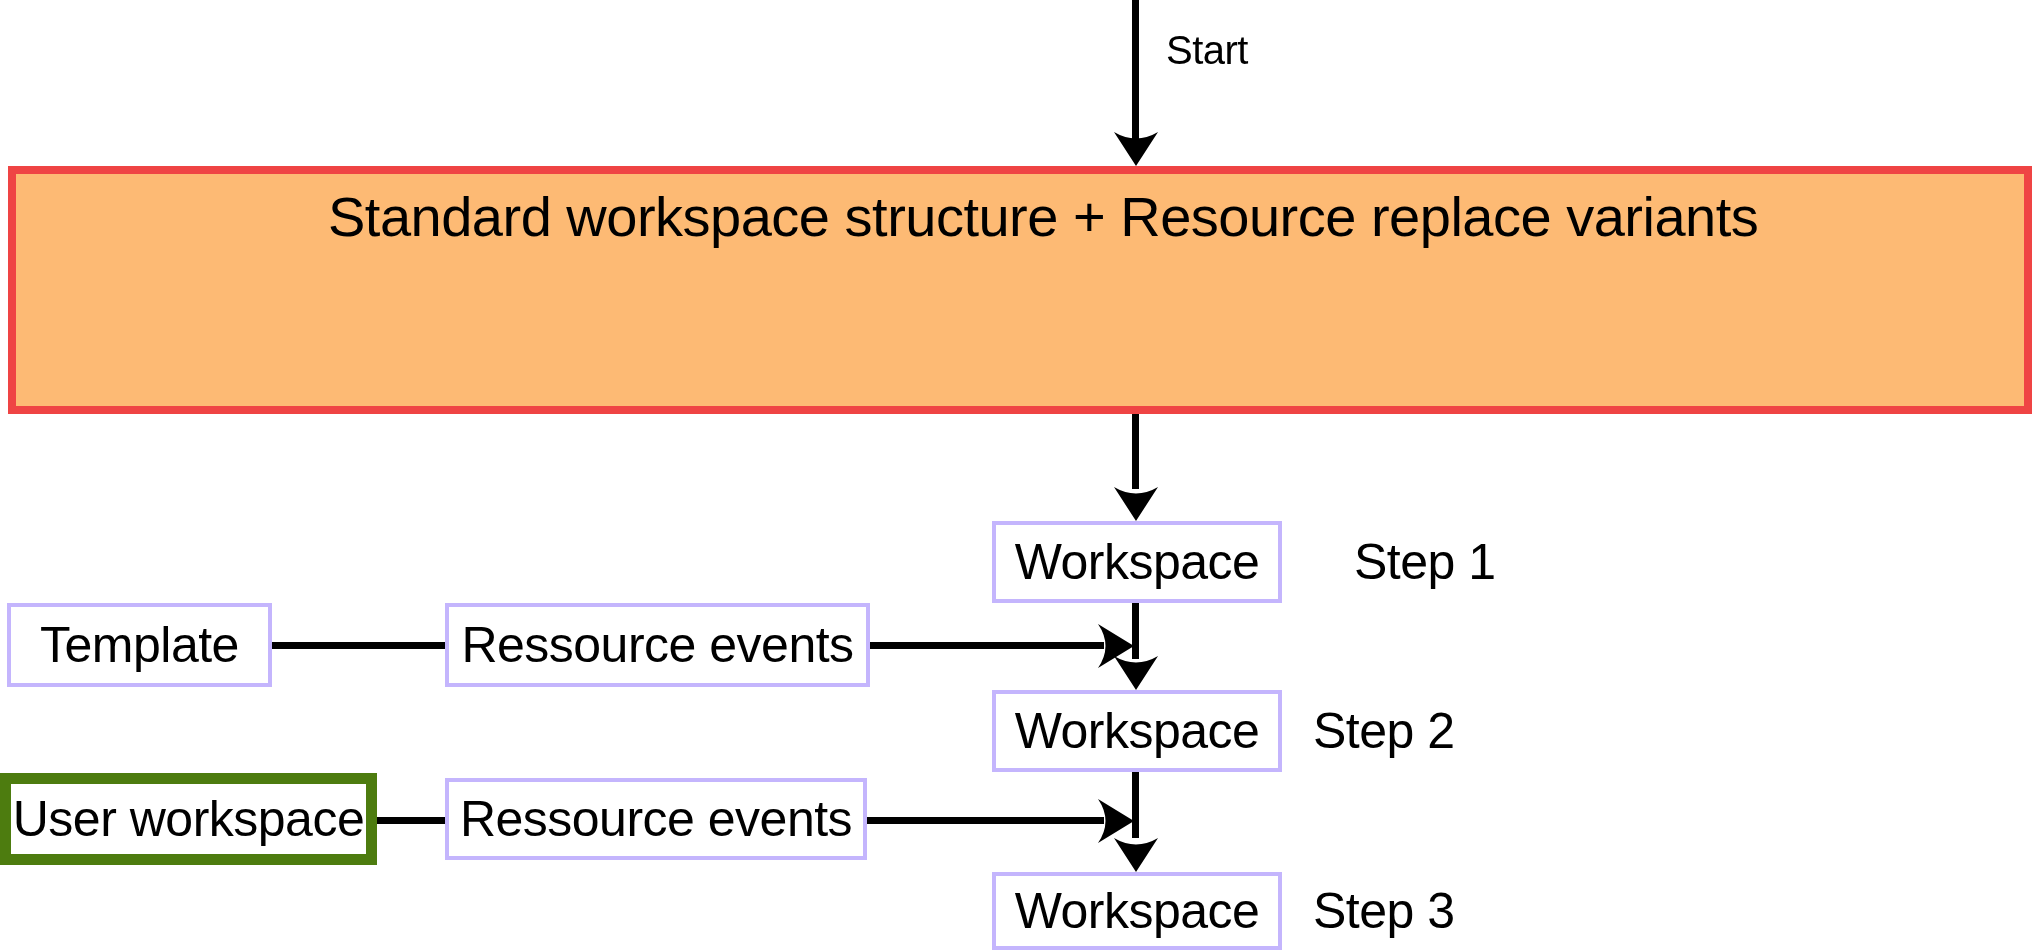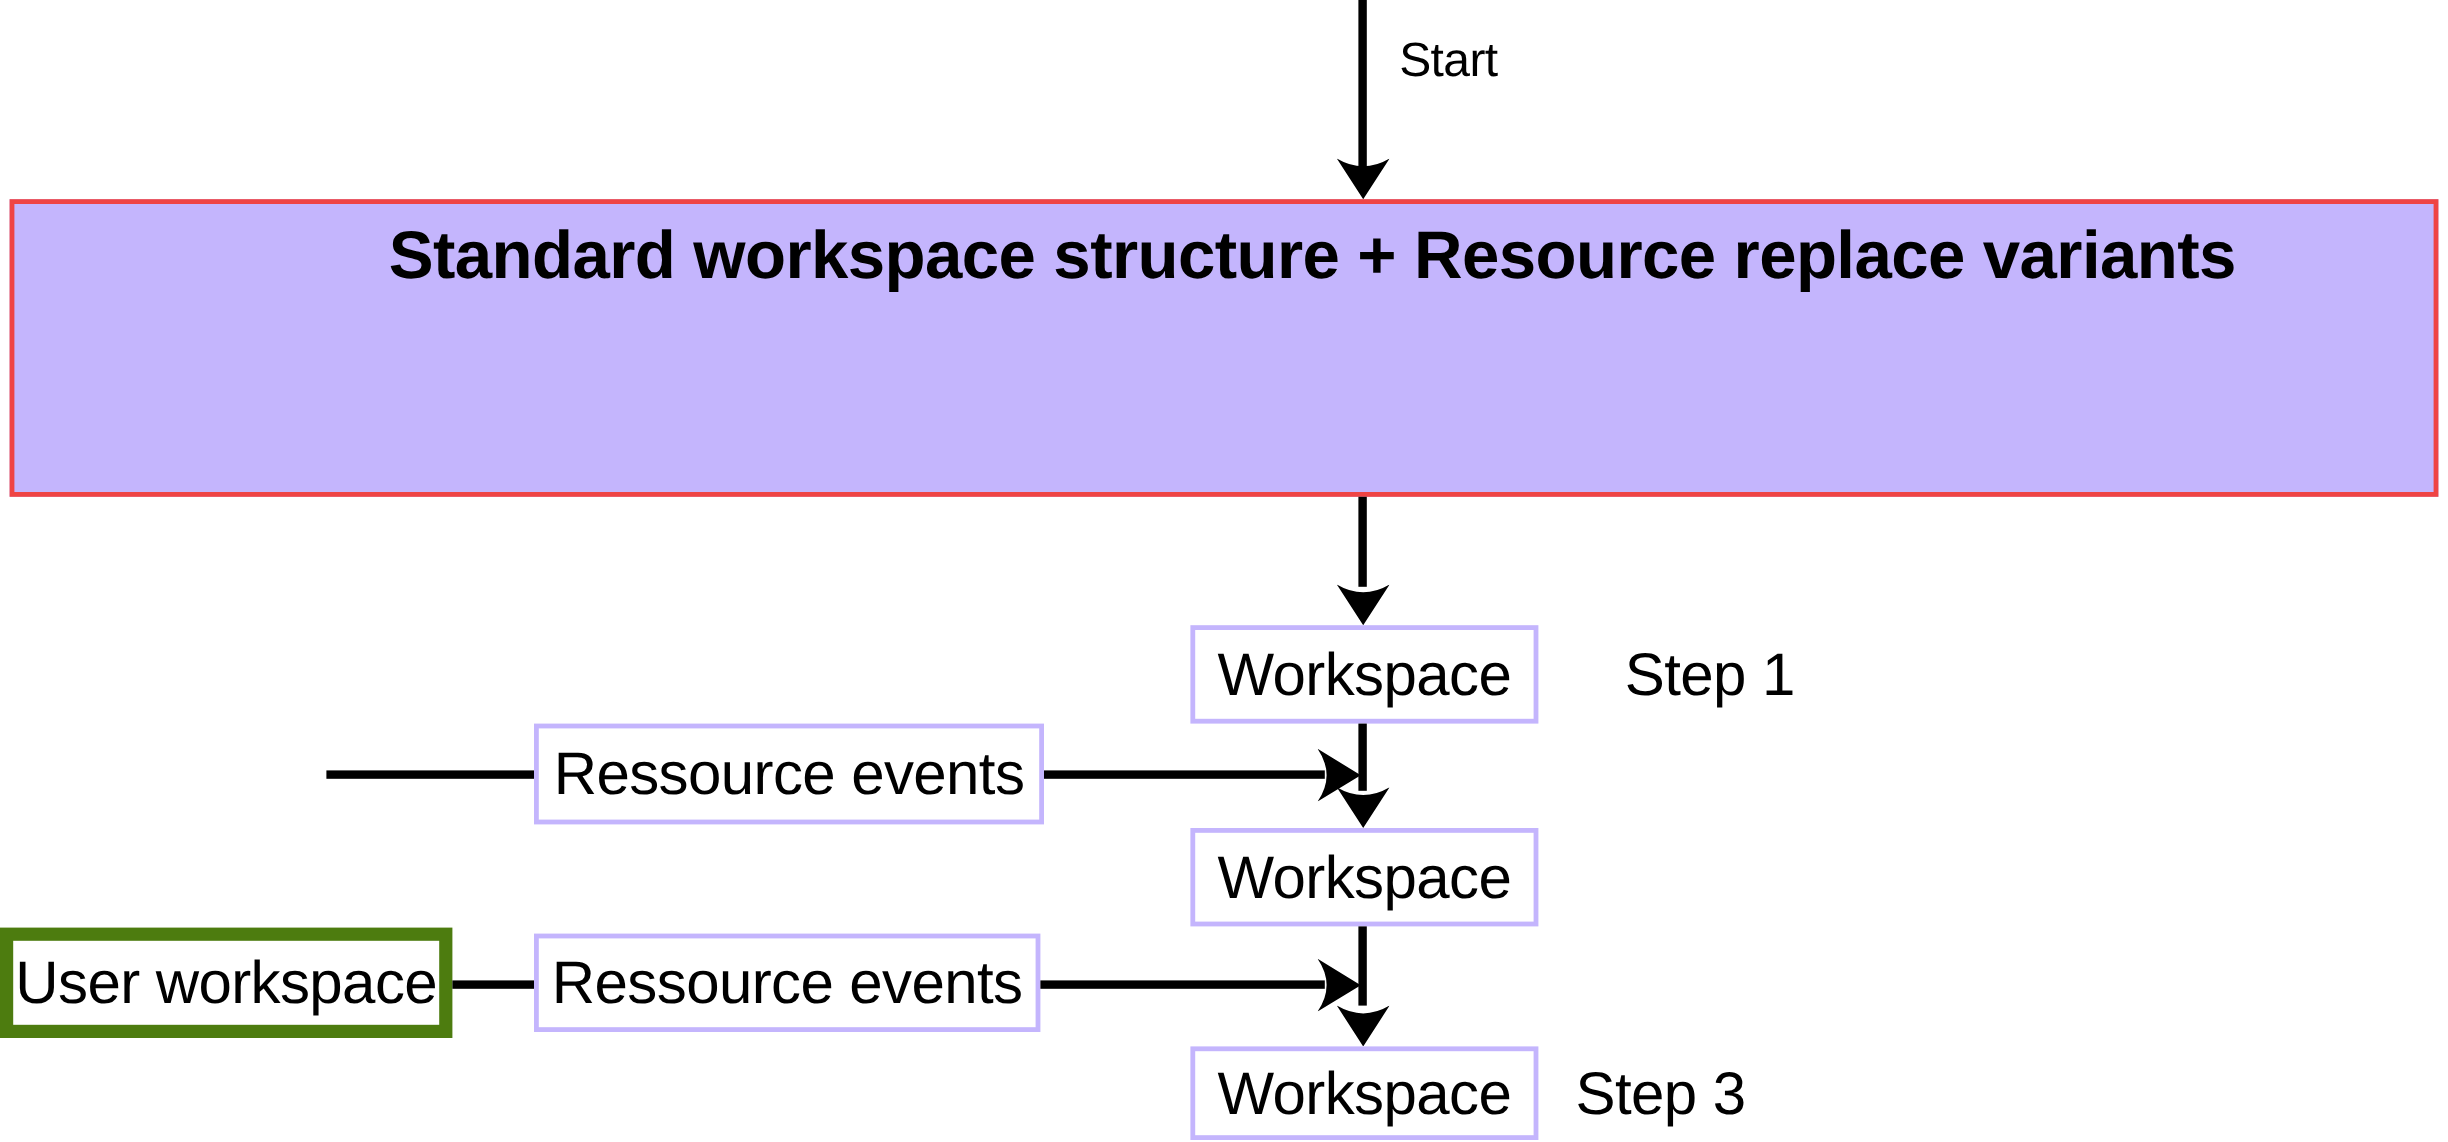--- a/index.html
+++ b/index.html
@@ -26,23 +26,22 @@
     display: flex;
     align-items: center;
     justify-content: center;
     font-size: 50px;
     letter-spacing: -0.5px;
     white-space: nowrap;
   }
   .big-box {
     position: absolute;
     box-sizing: border-box;
-    border: 4px solid #ef4444;
-    background: #c4b5fd;
-    font-weight: bold;
+    border: 8px solid #ef4444;
+    background: #fdba74;
   }
   .big-box .title {
     position: absolute;
     left: 312px;
     top: 10px;
     font-size: 56px;
     letter-spacing: -0.5px;
     white-space: nowrap;
   }
   .hl-box {
@@ -100,32 +99,36 @@
   <div class="box" style="left:992px; top:521px; width:290px; height:82px;">
     <span>Workspace</span>
   </div>
   <div class="step-label" style="left:1313px; top:521px; height:82px;margin-left:41px;">Step 1</div>
 
   <div class="line" style="left:1132px; top:603px; width:7px; height:56px;"></div>
   <svg class="arrowhead" style="left:1114px; top:656px;" viewBox="0 0 44 34">
     <path d="M0,0 Q22,13 44,0 L22,34 Z" fill="#000000"></path>
   </svg>
 
+  <div class="box" style="left:7px; top:603px; width:265px; height:84px;">
+    <span>Template</span>
+  </div>
   <div class="line" style="left:272px; top:642px; width:173px; height:7px;"></div>
   <div class="box" style="left:445px; top:603px; width:425px; height:84px;">
     <span>Ressource events</span>
   </div>
   <div class="line" style="left:870px; top:642px; width:234px; height:7px;"></div>
   <svg class="arrowhead-right" style="left:1098px; top:624px;" viewBox="0 0 36 44">
     <path d="M0,0 Q15,22 0,44 L36,22 Z" fill="#000000"></path>
   </svg>
 
   <div class="box" style="left:992px; top:690px; width:290px; height:82px;">
     <span>Workspace</span>
   </div>
+  <div class="step-label" style="left:1313px; top:690px; height:82px;">Step 2</div>
 
   <div class="line" style="left:1132px; top:772px; width:7px; height:66px;"></div>
   <svg class="arrowhead" style="left:1114px; top:838px;" viewBox="0 0 44 34">
     <path d="M0,0 Q22,13 44,0 L22,34 Z" fill="#000000"></path>
   </svg>
 
   <div class="box hl-box" style="left:0px; top:773px; width:377px; height:92px;">
     <span>User workspace</span>
   </div>
   <div class="line" style="left:377px; top:817px; width:68px; height:7px;"></div>

